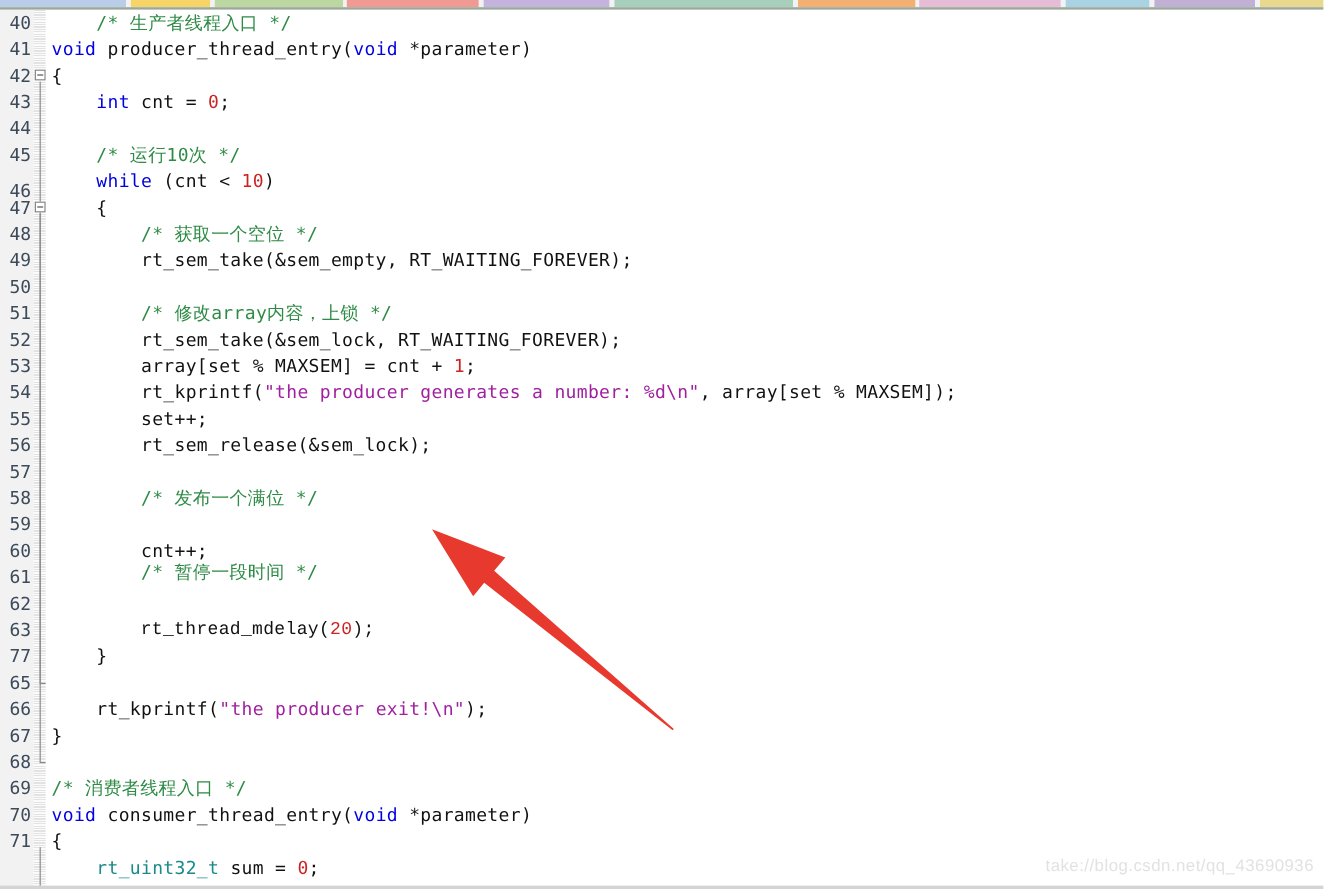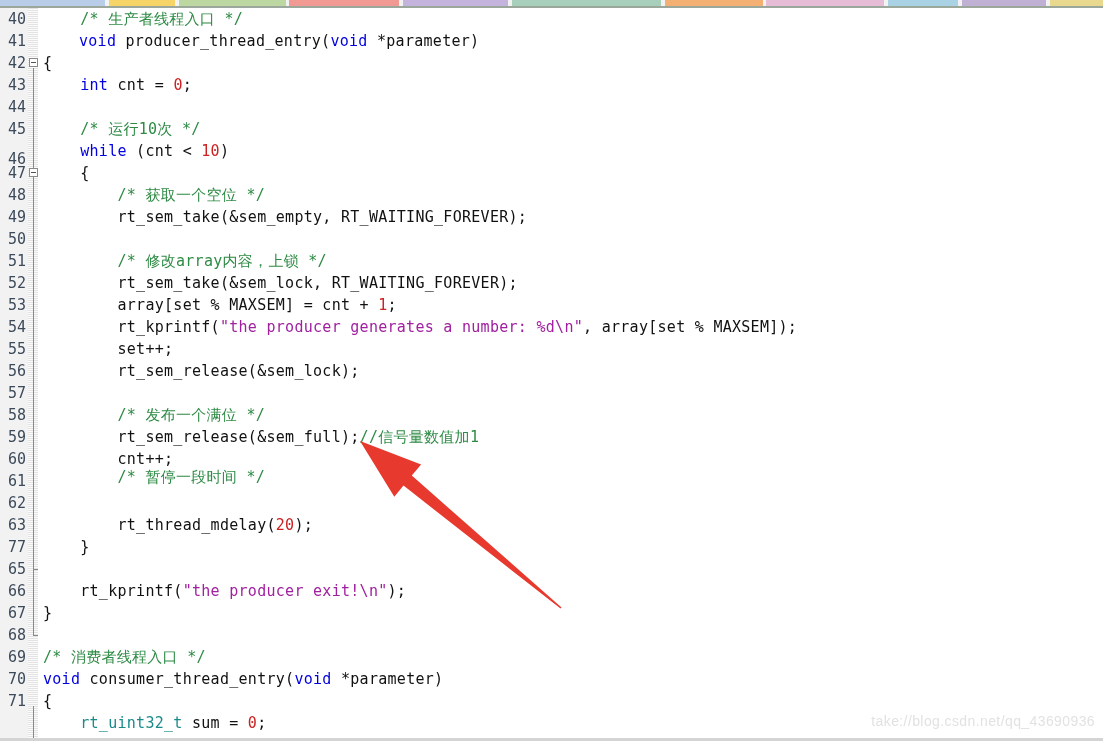--- a/index.html
+++ b/index.html
@@ -192,43 +192,42 @@
       <div class="seg" style="width: 94px; background: rgb(191, 176, 212);"></div>
       <div class="seg" style="width: 4px; background: rgb(242, 242, 242);"></div>
       <div class="seg" style="width: 60px; background: rgb(232, 217, 143);"></div>
     </div>
 
   <div id="gutter"></div>
   <div id="foldstrip"></div>
 
   <div id="code">
       <div class="codeline" style="top: 0px;"><span class="pl">    </span><span class="cm">/* 生产者线程入口 */</span></div>
-      <div class="codeline" style="top: 22px; margin-left: 36px;"><span class="kw">void</span><span class="pl"> producer_thread_entry(</span><span class="kw">void</span><span class="pl"> *parameter)</span></div>
+      <div class="codeline" style="top: 22px;"><span class="kw">void</span><span class="pl"> producer_thread_entry(</span><span class="kw">void</span><span class="pl"> *parameter)</span></div>
       <div class="codeline" style="top: 44px;"><span class="pl">{</span></div>
       <div class="codeline" style="top: 66px;"><span class="pl">    </span><span class="kw">int</span><span class="pl"> cnt = </span><span class="num">0</span><span class="pl">;</span></div>
       <div class="codeline" style="top: 88px;"></div>
       <div class="codeline" style="top: 110px;"><span class="pl">    </span><span class="cm">/* 运行10次 */</span></div>
       <div class="codeline" style="top: 132px;"><span class="pl">    </span><span class="kw">while</span><span class="pl"> (cnt &lt; </span><span class="num">10</span><span class="pl">)</span></div>
       <div class="codeline" style="top: 154px;"><span class="pl">    {</span></div>
       <div class="codeline" style="top: 176px;"><span class="pl">        </span><span class="cm">/* 获取一个空位 */</span></div>
       <div class="codeline" style="top: 198px;"><span class="pl">        rt_sem_take(&amp;sem_empty, RT_WAITING_FOREVER);</span></div>
       <div class="codeline" style="top: 220px;"></div>
       <div class="codeline" style="top: 242px;"><span class="pl">        </span><span class="cm">/* 修改array内容，上锁 */</span></div>
       <div class="codeline" style="top: 264px;"><span class="pl">        rt_sem_take(&amp;sem_lock, RT_WAITING_FOREVER);</span></div>
       <div class="codeline" style="top: 286px;"><span class="pl">        array[set % MAXSEM] = cnt + </span><span class="num">1</span><span class="pl">;</span></div>
       <div class="codeline" style="top: 308px;"><span class="pl">        rt_kprintf(</span><span class="str">"the producer generates a number: %d\n"</span><span class="pl">, array[set % MAXSEM]);</span></div>
       <div class="codeline" style="top: 330px;"><span class="pl">        set++;</span></div>
       <div class="codeline" style="top: 352px;"><span class="pl">        rt_sem_release(&amp;sem_lock);</span></div>
       <div class="codeline" style="top: 374px;"></div>
       <div class="codeline" style="top: 396px;"><span class="pl">        </span><span class="cm">/* 发布一个满位 */</span></div>
-      <div class="codeline" style="top: 418px;"><span class="pl">        rt_sem_release(&amp;sem_full);</span><span class="cm">//信号量数值加1</span></div>
       <div class="codeline" style="top: 440px;"><span class="pl">        cnt++;</span></div>
       <div class="codeline" style="top: 462px;"></div>
       <div class="codeline" style="top: 458px;"><span class="pl">        </span><span class="cm">/* 暂停一段时间 */</span></div>
-      <div class="codeline" style="top: 506px;"><span class="pl">        rt_thread_mdelay(</span><span class="num">20</span><span class="pl">);</span></div>
+      <div class="codeline" style="top: 506px; font-family: Liberation Mono, monospace;"><span class="pl">        rt_thread_mdelay(</span><span class="num">20</span><span class="pl">);</span></div>
       <div class="codeline" style="top: 528px;"><span class="pl">    }</span></div>
       <div class="codeline" style="top: 550px;"></div>
       <div class="codeline" style="top: 572px;"><span class="pl">    rt_kprintf(</span><span class="str">"the producer exit!\n"</span><span class="pl">);</span></div>
       <div class="codeline" style="top: 594px;"><span class="pl">}</span></div>
       <div class="codeline" style="top: 616px;"></div>
       <div class="codeline" style="top: 638px;"><span class="cm">/* 消费者线程入口 */</span></div>
       <div class="codeline" style="top: 660px;"><span class="kw">void</span><span class="pl"> consumer_thread_entry(</span><span class="kw">void</span><span class="pl"> *parameter)</span></div>
       <div class="codeline" style="top: 682px;"><span class="pl">{</span></div>
       <div class="codeline" style="top: 704px;"><span class="pl">    </span><span class="typ">rt_uint32_t</span><span class="pl"> sum = </span><span class="num">0</span><span class="pl">;</span></div>
     </div>

